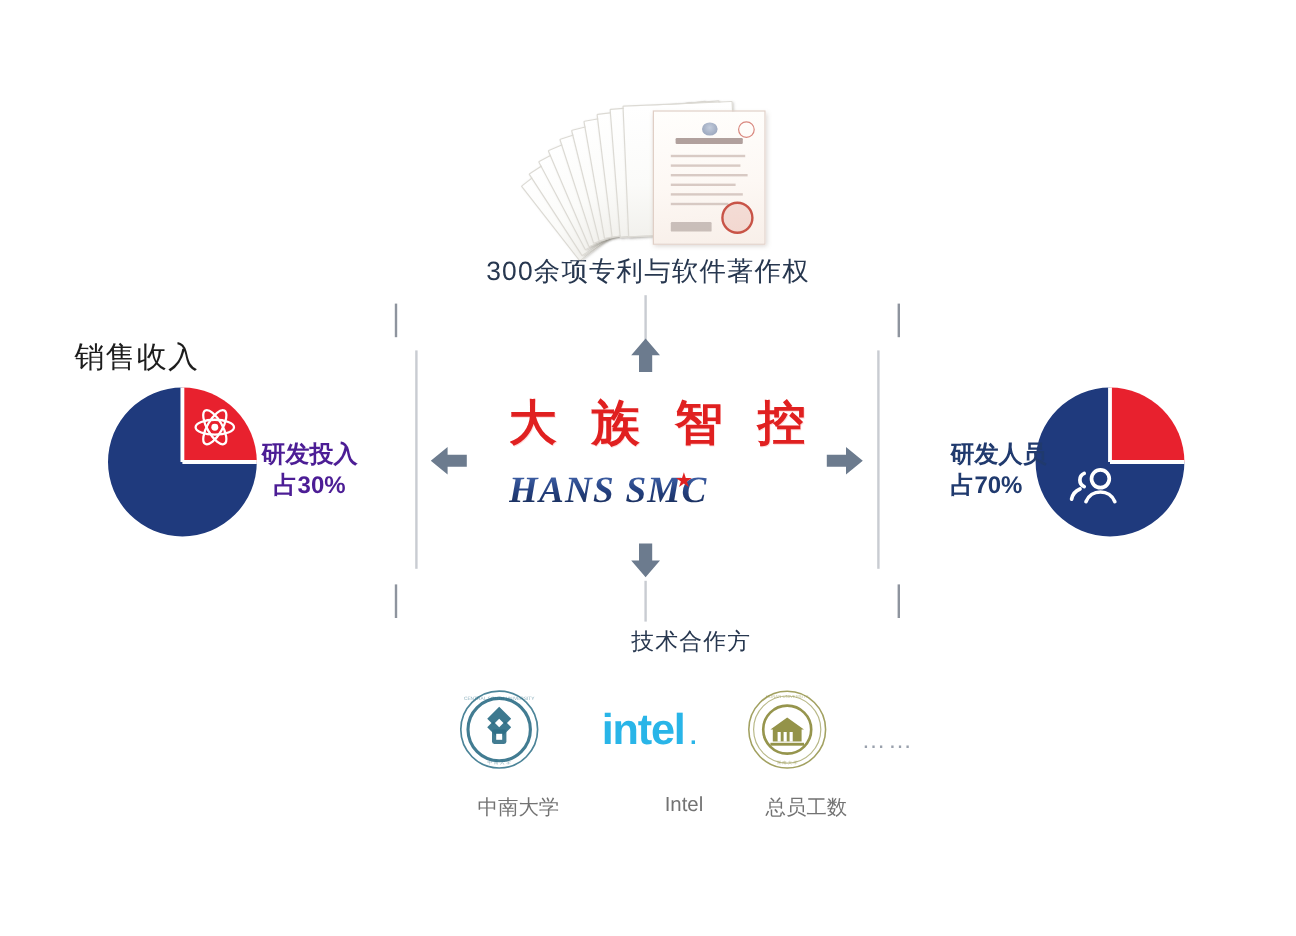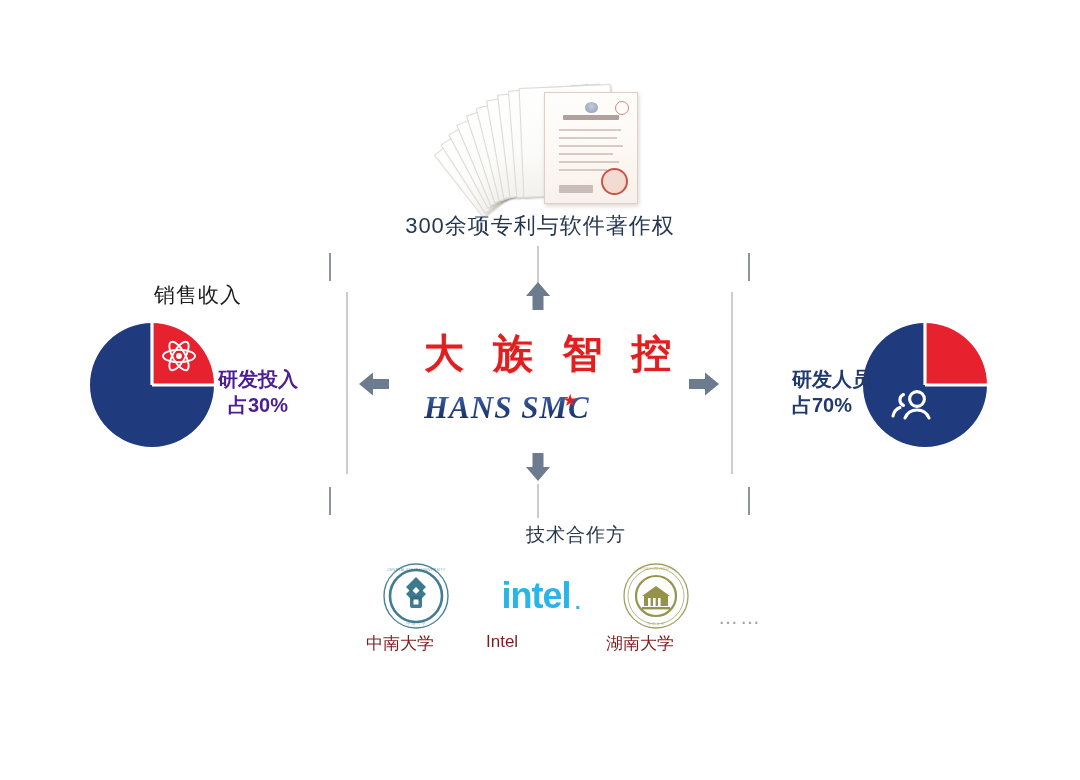--- a/index.html
+++ b/index.html
@@ -90,21 +90,21 @@
 
   
   .heading {
     font-weight: 400;
     color: #27374f;
     letter-spacing: 1px;
     white-space: nowrap;
   }
   #patents-title { left: 0; top: 211px; width: 1080px; text-align: center; font-size: 22px; }
   #partners-title { left: 0; top: 522px; width: 1064px; text-align: center; font-size: 19px; margin-left: 44px; }
-  #left-pie-title { left: 62px; top: 281px; width: 180px; text-align: right; font-size: 21px; color: #1d1d1d; }
+  #left-pie-title { left: 62px; top: 281px; width: 180px; text-align: left; font-size: 25px; color: #1d1d1d; }
   #right-pie-title { left: 838px; top: 281px; width: 180px; text-align: center; font-size: 21px; color: #1d1d1d; }
 
   
   .vline { background: #c9ccd2; width: 1.6px; }
   .vline-dark { background: #8e949e; width: 1.8px; }
 
   
   .arrow { fill: #6c7b8e; }
 
   
@@ -157,34 +157,34 @@
   #left-pie-label { left: 218px; top: 366px; color: #4c1d95; text-align: center; }
   #right-pie-label { left: 792px; top: 366px; color: #203a6e; width: 110px; }
 
   
   #partners {
     left: 350px; top: 560px;
     width: 420px; height: 110px;
   }
   .partner {
     position: absolute;
-    top: 0;
+    top: 12px;
     width: 100px;
-    text-align: left;
+    text-align: right;
   }
   .partner-mark {
     height: 72px;
     display: flex;
     align-items: center;
     justify-content: center;
   }
   .partner-name {
     font-size: 17px;
-    color: #7f1d1d;
-    margin-top: 0;
+    color: #737373;
+    margin-top: 17px;
     white-space: nowrap;
   }
   #intel-word {
     font-size: 36px;
     font-weight: 700;
     color: #29b5e8;
     letter-spacing: -1px;
     line-height: 1;
     position: relative;
   }
@@ -356,19 +356,19 @@
             <rect x="31" y="36" width="2.6" height="8" fill="#ffffff"></rect>
             <rect x="36" y="36" width="2.6" height="8" fill="#ffffff"></rect>
             <rect x="20" y="45" width="28" height="2.4"></rect>
           </g>
           <g fill="#8b8a3a" opacity=".5" font-size="3.6" font-family="'Liberation Sans',sans-serif">
             <text x="34" y="8" text-anchor="middle">HUNAN UNIVERSITY</text>
             <text x="34" y="63" text-anchor="middle">湖 南 大 学</text>
           </g>
         </svg>
       </div>
-      <div class="partner-name">湖南大学</div>
+      <div class="partner-name">总员工数</div>
     </div>
 
     <div id="ellipsis">……</div>
   </div>
 
 </div>
 
 </body></html>

